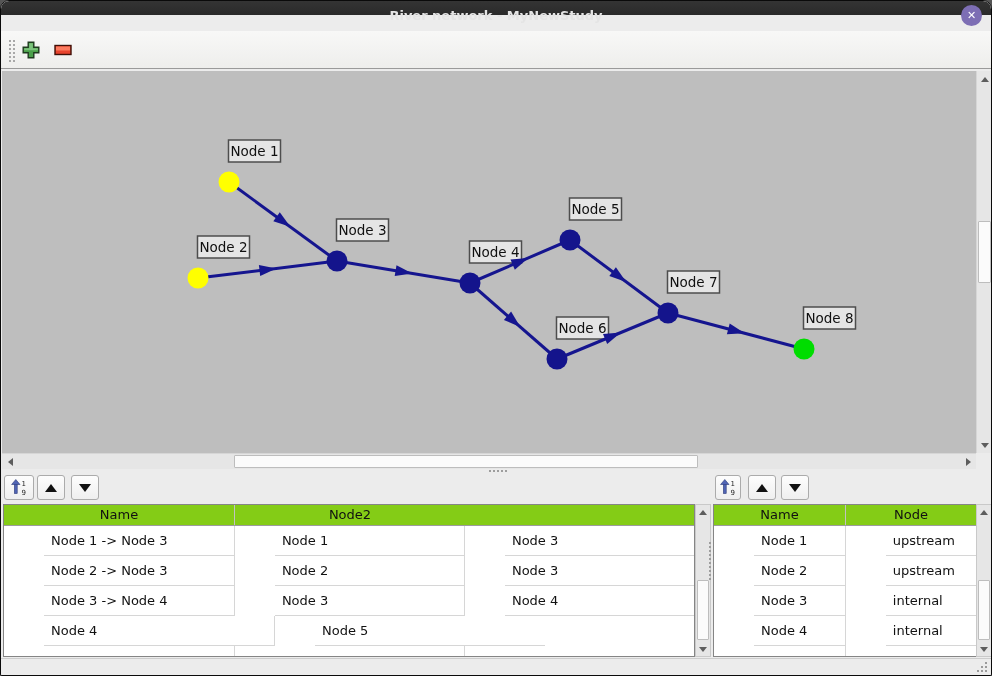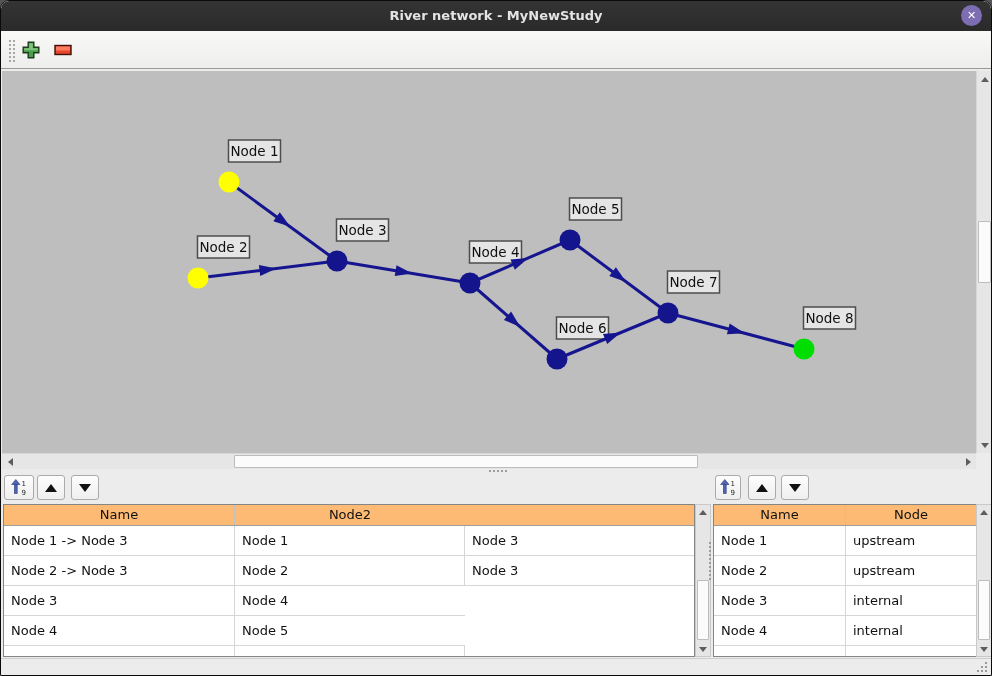--- a/index.html
+++ b/index.html
@@ -2,21 +2,21 @@
 <html><head>
 <meta charset="utf-8">
 <style>
   * { margin:0; padding:0; box-sizing:border-box; }
   html,body { background:#555; font-family:"DejaVu Sans", sans-serif; }
   .window{
     position:relative; width:992px; height:676px; background:#ececec;
     border:1px solid #0a0a0a; border-radius:9px 9px 2px 2px; overflow:hidden;
   }
   
-  .titlebar{ position:absolute; left:0; top:0; width:100%; height:30px;
+  .titlebar{ position:absolute; left:0; top:0; width:100%; height:14px;
     background:linear-gradient(#343434,#2a2a2a); border-radius:8px 8px 0 0; }
   .title-text{ width:100%; text-align:center; line-height:30px; font-size:13px;
     font-weight:bold; color:#e4e4e4; }
   .close-btn{ position:absolute; right:9px; top:4px; width:21px; height:21px;
     border-radius:50%; background:#7d6eb4; color:#fff; display:flex;
     align-items:center; justify-content:center; font-size:11px; cursor:pointer; }
   .close-btn::before{ content:"\2715"; }
   
   .toolbar{ position:absolute; left:0; top:30px; width:100%; height:38px;
     background:linear-gradient(#f8f8f7,#eeeeec); border-bottom:1px solid #9a9a9a; }
@@ -47,27 +47,27 @@
     background:radial-gradient(#9d9d9d 0.9px, transparent 1.1px); background-size:4px 4px; }
   
   .bottom-panel{ position:absolute; left:0; top:472px; width:992px; height:185px; background:#ececec; }
   .mini-btn{ position:absolute; top:2px; height:25px; background:linear-gradient(#fdfdfd,#efefef);
     border:1px solid #ababab; border-radius:3px; display:flex; align-items:center;
     justify-content:center; cursor:pointer; }
   .mini-btn .tri-up{ border-left:6px solid transparent; border-right:6px solid transparent; border-bottom:8px solid #111; }
   .mini-btn .tri-down{ border-left:6px solid transparent; border-right:6px solid transparent; border-top:8px solid #111; }
   
   .dtable{ position:absolute; top:31px; background:#fff; border:1px solid #858585; overflow:hidden; }
-  .thead{ display:flex; height:21px; background:#fdba74; border-bottom:1px solid #9c9c9c; }
+  .thead{ display:flex; height:21px; background:#84cc16; border-bottom:1px solid #9c9c9c; }
   .hcell{ font-size:13px; line-height:20px; text-align:center; color:#111;
     border-right:1px solid #c2c2c2; overflow:hidden; }
   .hcell:last-child{ border-right:none; }
   .trow{ display:flex; height:30px; background:#fff; }
   .tcell{ font-size:13px; line-height:29px; padding-left:7px; color:#111;
-    border-right:1px solid #d6d6d6; border-bottom:1px solid #d6d6d6; overflow:hidden; white-space:nowrap; }
+    border-right:1px solid #d6d6d6; border-bottom:1px solid #d6d6d6; overflow:hidden; white-space:nowrap;margin-left:40px; }
   .tcell:last-child{ border-right:none; }
   #reaches-table{ left:2px; width:692px; height:153px; }
   #reaches-table .hcell:nth-child(1), #reaches-table .tcell:nth-child(1){ width:231px; }
   #reaches-table .hcell:nth-child(2), #reaches-table .tcell:nth-child(2){ width:230px; }
   #reaches-table .hcell:nth-child(3), #reaches-table .tcell:nth-child(3){ width:229px; }
   #nodes-table{ left:712px; width:264px; height:153px; }
   #nodes-table .hcell:nth-child(1), #nodes-table .tcell:nth-child(1){ width:132px; }
   #nodes-table .hcell:nth-child(2), #nodes-table .tcell:nth-child(2){ width:130px; }
   .t-vscroll{ top:503px; width:16px; height:153px; border:1px solid #c9c9c9; }
   
@@ -212,20 +212,21 @@
             <div class="tcell">Node 1 -&gt; Node 3</div>
             <div class="tcell">Node 1</div>
             <div class="tcell">Node 3</div>
           </div>
           <div class="trow">
             <div class="tcell">Node 2 -&gt; Node 3</div>
             <div class="tcell">Node 2</div>
             <div class="tcell">Node 3</div>
           </div>
           <div class="trow">
+            <div class="tcell">Node 3 -&gt; Node 4</div>
             <div class="tcell">Node 3</div>
             <div class="tcell">Node 4</div>
           </div>
           <div class="trow">
             <div class="tcell">Node 4</div>
             <div class="tcell">Node 5</div>
           </div>
           <div class="trow" style="height: 11px;">
             <div class="tcell" style="border-bottom: none;"></div>
             <div class="tcell" style="border-bottom: none;"></div>

